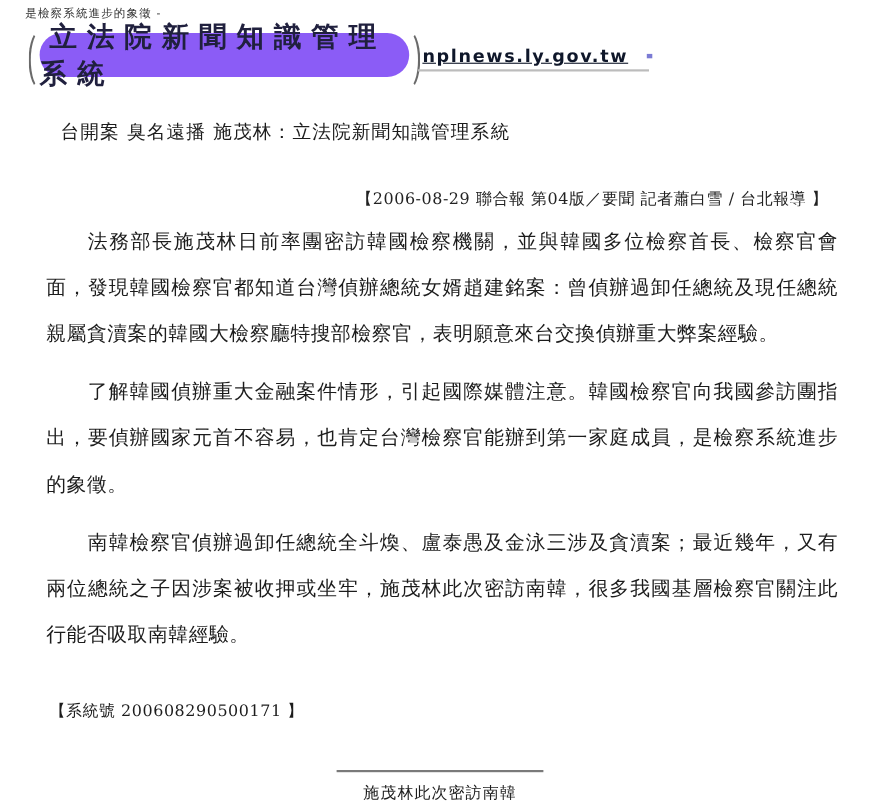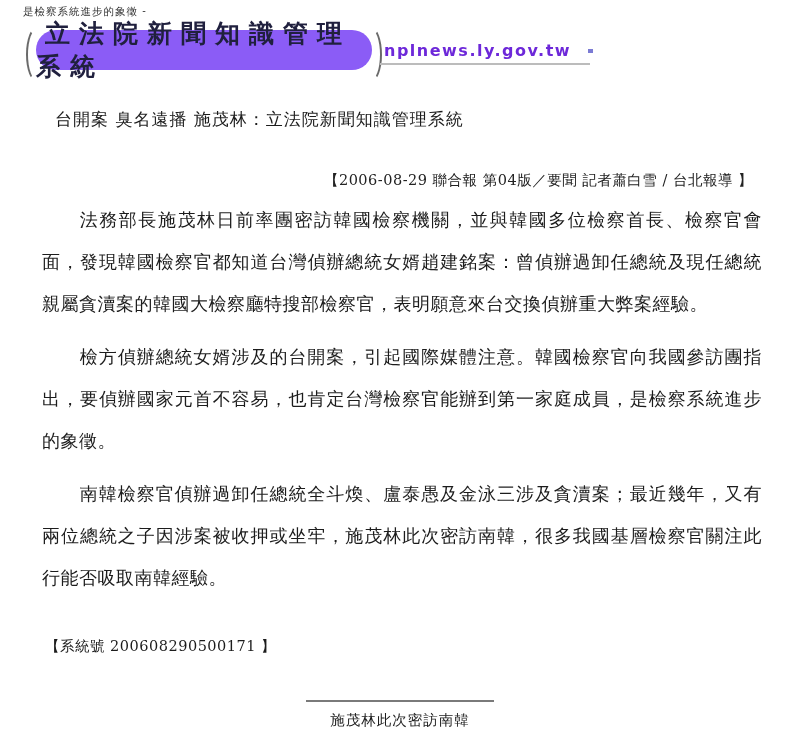--- a/index.html
+++ b/index.html
@@ -14,21 +14,21 @@
     display:flex;align-items:center;justify-content:center;
     font-size:25px;font-weight:bold;letter-spacing:9px;text-indent:9px;
     color:#20203e;
   }
   .arc{position:absolute;top:27px;width:18px;height:51px;border:2px solid transparent;border-radius:50%;}
   .arc-left{left:26px;border-left-color:#6a6a6a;}
   .arc-right{left:360px;border-right-color:#6a6a6a;}
   .domain-text{
     position:absolute;left:384px;top:41px;
     font-family:"DejaVu Sans","Liberation Sans",sans-serif;
-    font-size:16px;font-weight:bold;letter-spacing:1.5px;color:#6d28d9;
+    font-size:16px;font-weight:bold;letter-spacing:1.5px;color:#0f172a;text-decoration:underline;
   }
   .domain-underline{position:absolute;left:380px;top:63px;width:210px;height:2px;background:#bcbcbc;}
   .blue-dot{position:absolute;left:588px;top:49px;width:5px;height:4px;background:#7b7bd4;}
 
   
   .headline{margin:12px 0 0 55px;font-size:17px;font-weight:normal;letter-spacing:1px;}
   .byline{margin:40px 47px 0 0;text-align:right;font-size:14.5px;letter-spacing:0.5px;color:#222;padding-left:19px;}
   .article{margin:9px 38px 0 42px;font-size:18px;line-height:42px;text-align:justify;letter-spacing:0.5px;}
   .article p{margin:0 0 11px 0;text-indent:2.1em;}
   .sysnum{margin:38px 0 0 45px;font-size:14.5px;letter-spacing:0.5px;}
@@ -55,21 +55,21 @@
   <div class="domain-underline"></div>
   <div class="blue-dot"></div>
 </div>
 
 <h1 class="headline">台開案 臭名遠播 施茂林：立法院新聞知識管理系統</h1>
 
 <div class="byline">【2006-08-29 聯合報 第04版／要聞 記者蕭白雪 / 台北報導 】</div>
 
 <div class="article">
     <p>法務部長施茂林日前率團密訪韓國檢察機關，並與韓國多位檢察首長、檢察官會面，發現韓國檢察官都知道台灣偵辦總統女婿趙建銘案：曾偵辦過卸任總統及現任總統親屬貪瀆案的韓國大檢察廳特搜部檢察官，表明願意來台交換偵辦重大弊案經驗。</p>
-    <p>檢方偵辦總統女婿涉及的台開案，引起國際媒體注意。韓國檢察官向我國參訪團指出，要偵辦國家元首不容易，也肯定台灣檢察官能辦到第一家庭成員，是檢察系統進步的象徵。</p>
+    <p>了解韓國偵辦重大金融案件情形，引起國際媒體注意。韓國檢察官向我國參訪團指出，要偵辦國家元首不容易，也肯定台灣檢察官能辦到第一家庭成員，是檢察系統進步的象徵。</p>
     <p>南韓檢察官偵辦過卸任總統全斗煥、盧泰愚及金泳三涉及貪瀆案；最近幾年，又有兩位總統之子因涉案被收押或坐牢，施茂林此次密訪南韓，很多我國基層檢察官關注此行能否吸取南韓經驗。</p>
   </div>
 
 <div class="sysnum">【系統號 200608290500171 】</div>
 
 <div class="footer">
   <div class="footer-inner">
     <div class="footer-rule"></div>
     <div class="footer-org">施茂林此次密訪南韓</div>
     <a class="footer-link" href="#">http://npl.ly.gov.tw</a>

